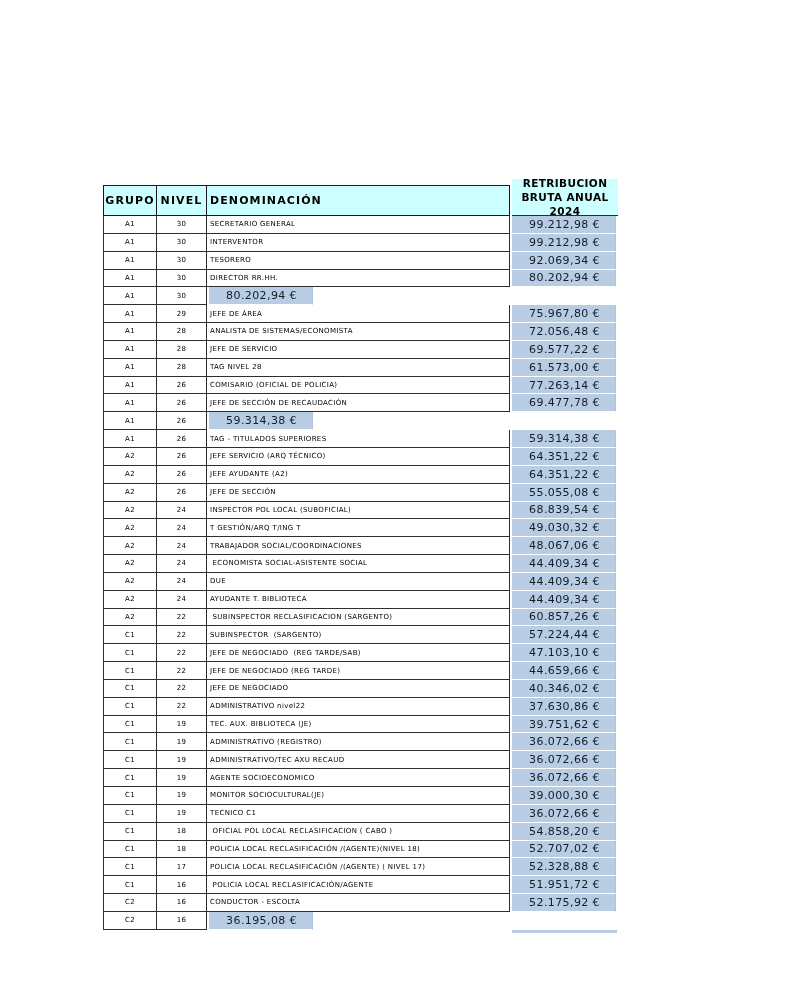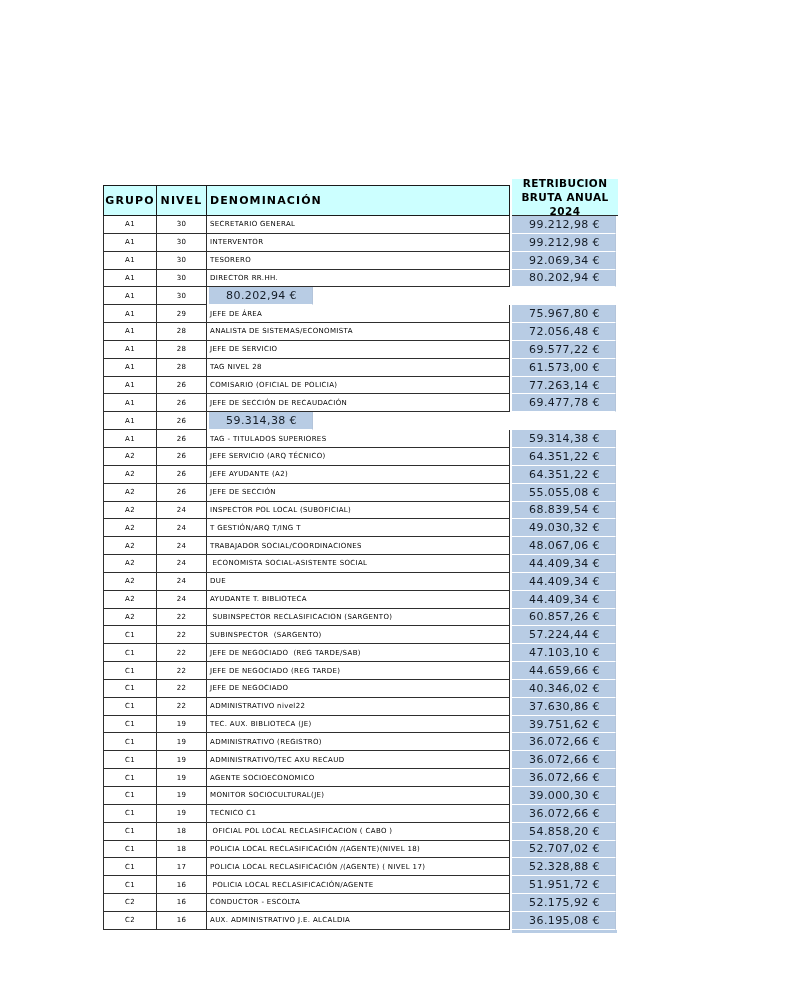--- a/index.html
+++ b/index.html
@@ -443,21 +443,20 @@
     <div class="cell grupo">C2</div>
     <div class="cell nivel">16</div>
     <div class="cell denom">CONDUCTOR - ESCOLTA</div>
     <div class="gap"></div>
     <div class="cell value">52.175,92 €</div>
   </div>
 
   <div class="row">
     <div class="cell grupo">C2</div>
     <div class="cell nivel">16</div>
-    <div class="cell denom">AUX. ADMINISTRATIVO J.E. ALCALDIA</div>
     <div class="gap"></div>
     <div class="cell value">36.195,08 €</div>
   </div>
 </div>
 
   <div id="value-col-tail"></div>
 
 </div>
 
 </body></html>

